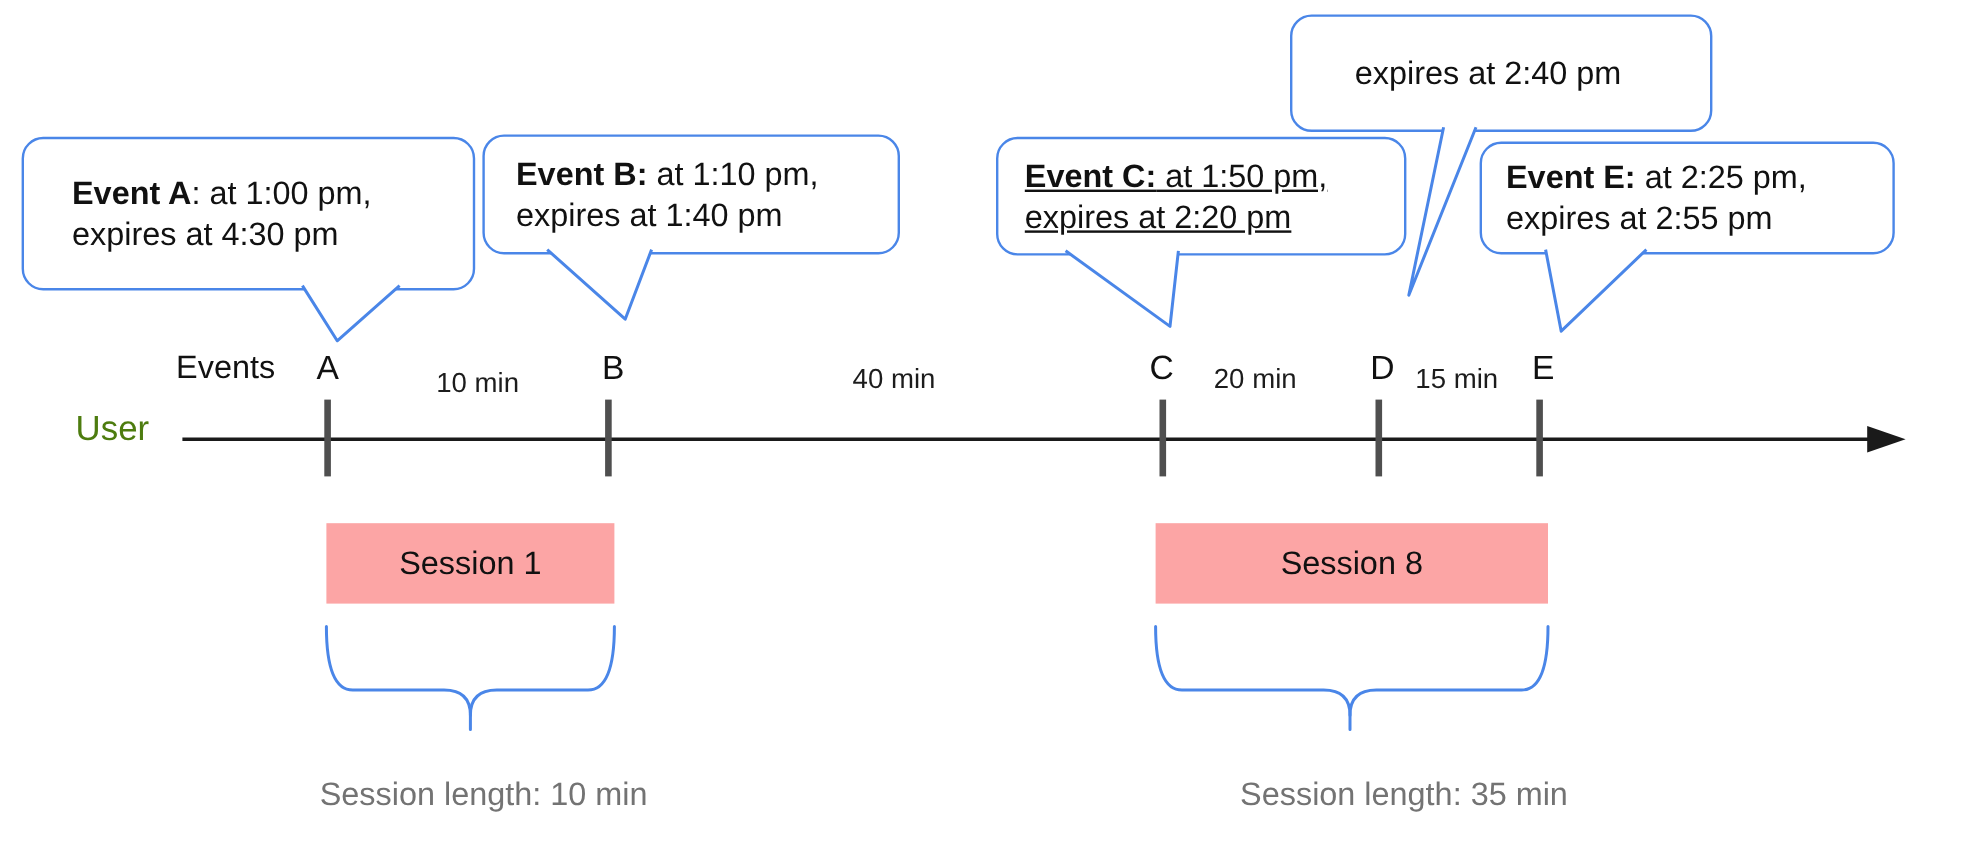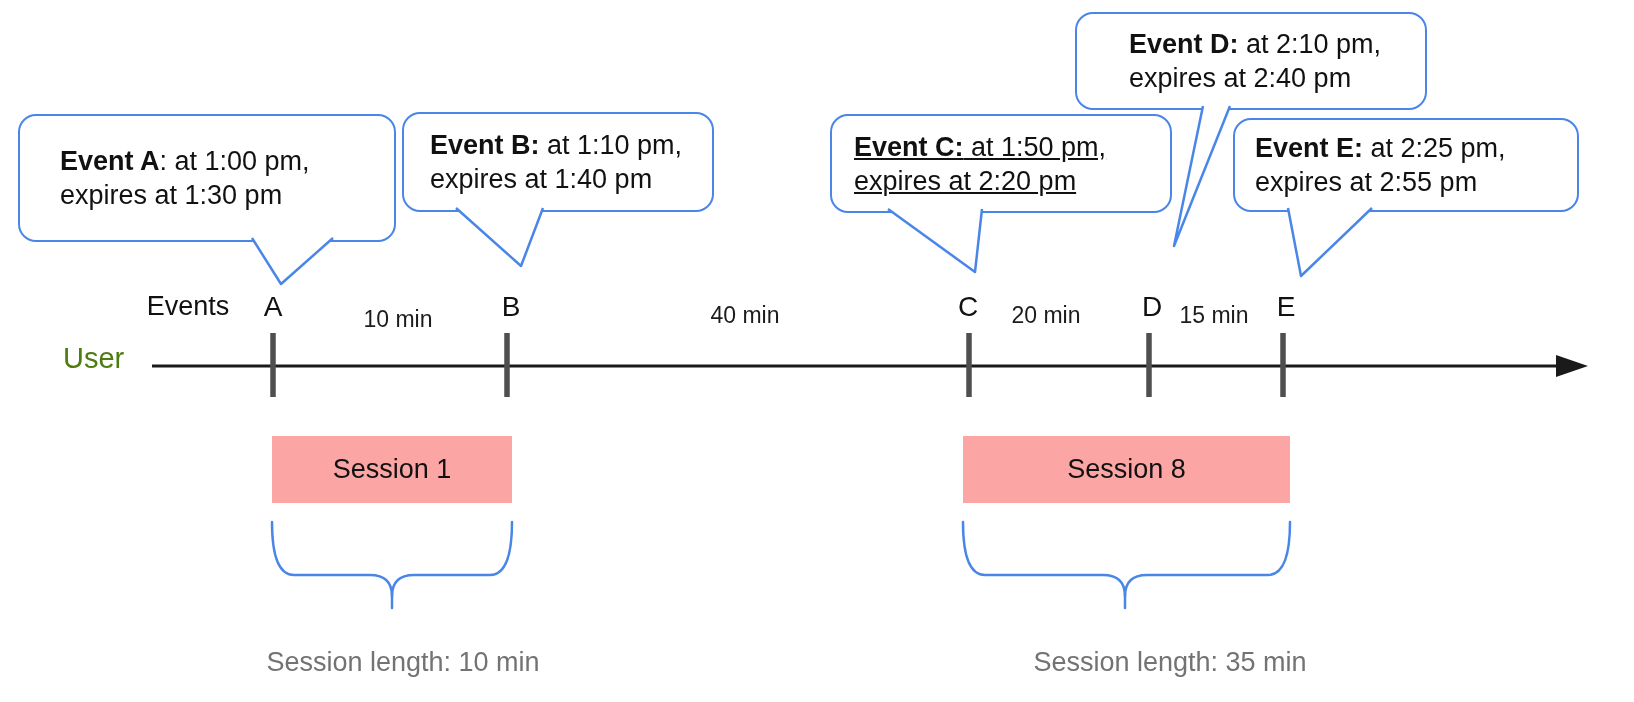--- a/index.html
+++ b/index.html
@@ -26,35 +26,34 @@
   }
   .session-length{position:absolute;top:647px;font-size:27px;color:#737373;transform:translateX(-50%);white-space:nowrap;z-index:3;}
 </style>
 </head>
 <body>
 
 <div id="stage">
 
   <div class="bubble" style="left:18px;top:114px;width:378px;height:128px;padding-left:40px;">
     <div class="bline"><span class="b">Event A</span><span>: at 1:00 pm,</span></div>
-    <div class="bline">expires at 1:30 pm</div>
+    <div class="bline">expires at 4:30 pm</div>
   </div>
 
-  <div class="bubble" style="left:402px;top:112px;width:312px;height:100px;padding-left:26px;">
+  <div class="bubble" style="left:402px;top:112px;width:348px;height:100px;padding-left:26px;">
     <div class="bline"><span class="b">Event B:</span><span> at 1:10 pm,</span></div>
     <div class="bline">expires at 1:40 pm</div>
   </div>
 
   <div class="bubble" style="left:830px;top:114px;width:342px;height:99px;padding-left:22px;text-decoration:underline;">
     <div class="bline"><span class="b">Event C:</span><span> at 1:50 pm,</span></div>
     <div class="bline">expires at 2:20 pm</div>
   </div>
 
   <div class="bubble" style="left:1075px;top:12px;width:352px;height:98px;padding-left:52px;">
-    <div class="bline"><span class="b">Event D:</span><span> at 2:10 pm,</span></div>
     <div class="bline">expires at 2:40 pm</div>
   </div>
 
   <div class="bubble" style="left:1233px;top:118px;width:346px;height:94px;padding-left:20px;">
     <div class="bline"><span class="b">Event E:</span><span> at 2:25 pm,</span></div>
     <div class="bline">expires at 2:55 pm</div>
   </div>
 
   <div class="session-bar" style="left:272px;width:240px;">
     <span>Session 1</span>

